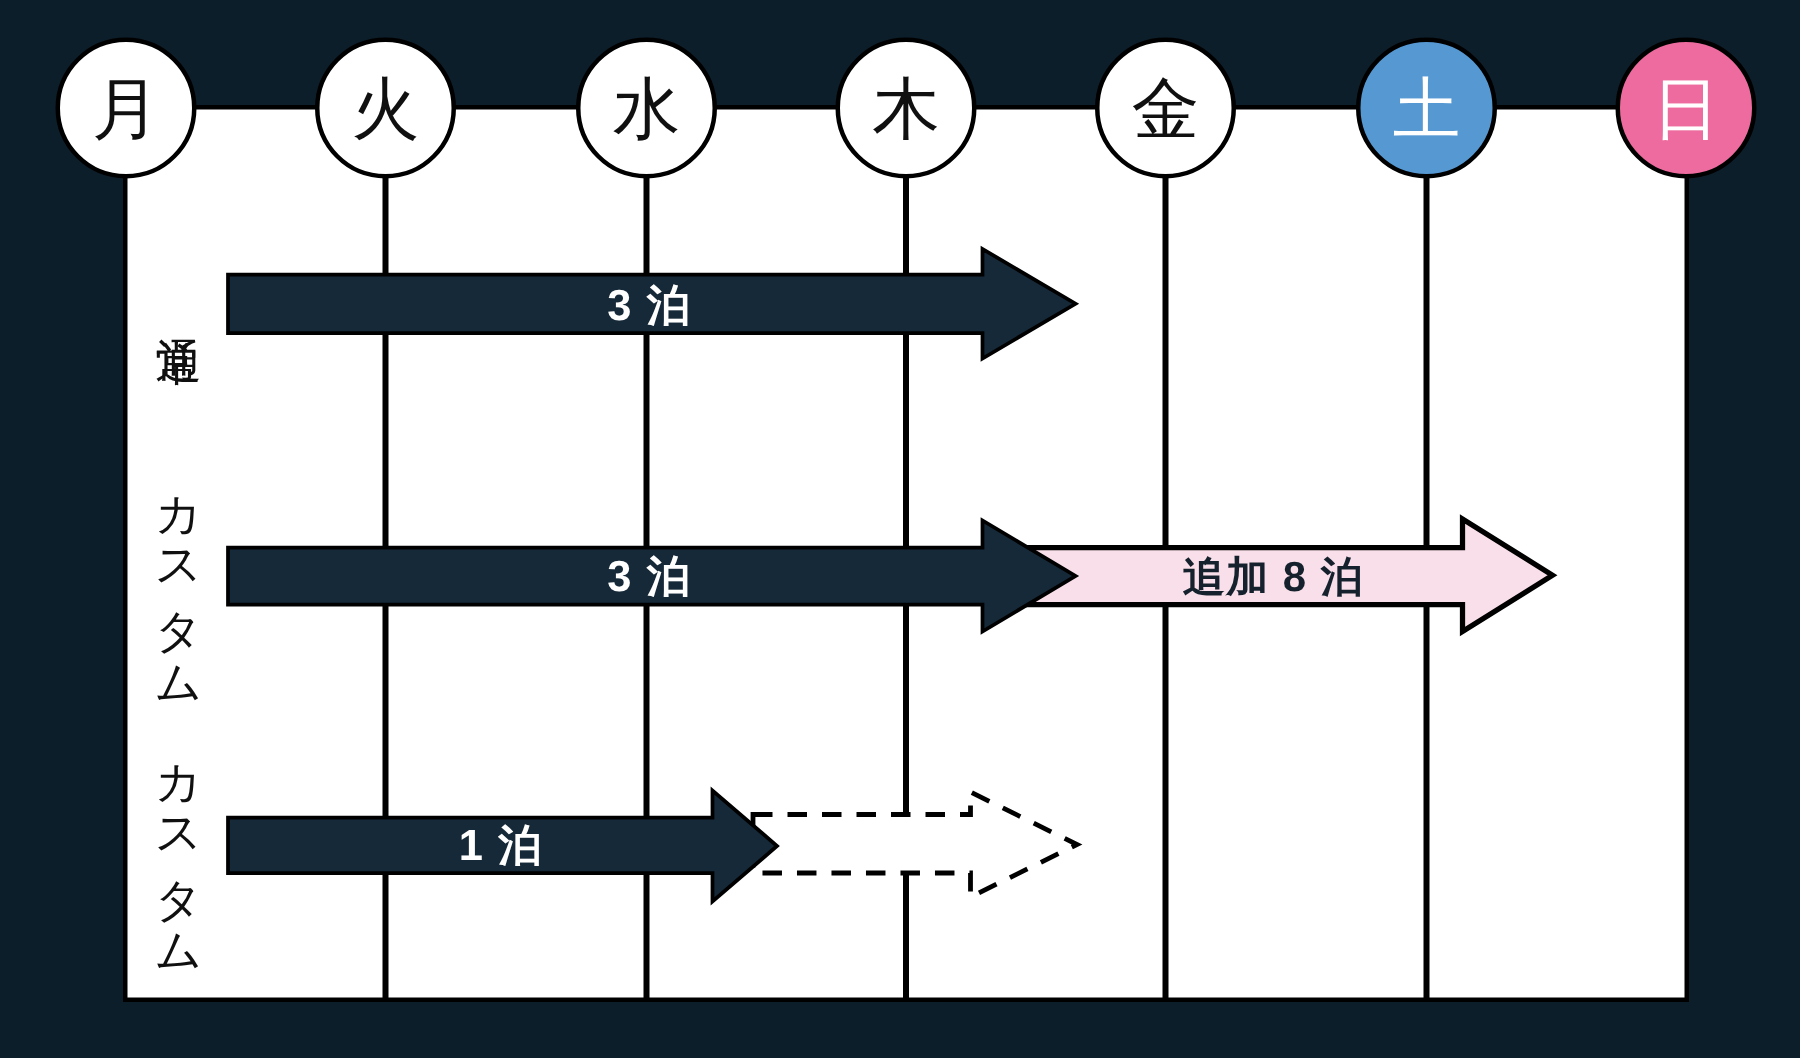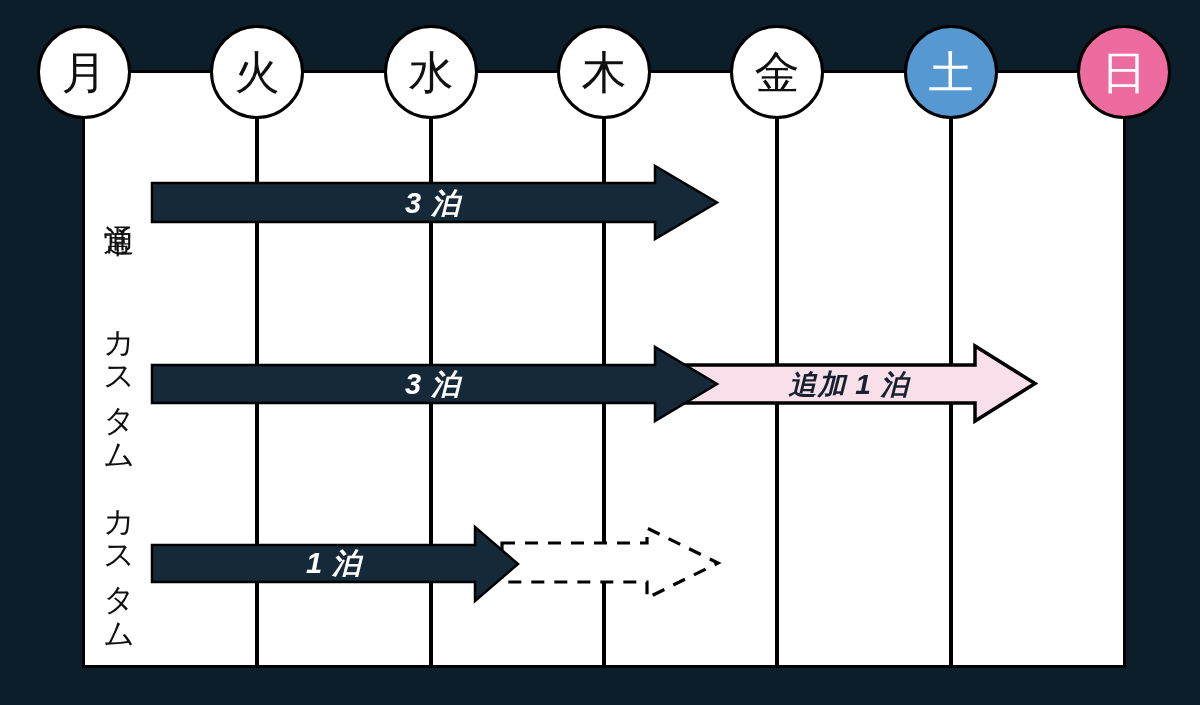--- a/index.html
+++ b/index.html
@@ -48,21 +48,21 @@
     position:absolute;
     writing-mode:vertical-rl;text-orientation:upright;
     font-size:31px;line-height:1;letter-spacing:2px;
     color:#101010;
     transform:translate(-50%,-50%);
     white-space:nowrap;
   }
   .bar-label{
     position:absolute;transform:translate(-50%,-50%);
     font-weight:bold;font-size:29px;color:#ffffff;
-    white-space:nowrap;letter-spacing:1px;font-style:italic;
+    white-space:nowrap;letter-spacing:1px;
   }
   .bar-label.on-pink{color:#15222e;font-size:28px;}
 </style>
 </head>
 <body>
 
 <div class="stage">
 
   <div class="panel"></div>
 
@@ -101,16 +101,16 @@
   <div class="day-circle sun" style="left:1077px">
       <span>日</span>
     </div>
 
   <div class="row-label" style="left:119px;top:202px">通常</div>
   <div class="row-label" style="left:119px;top:384px">カスタム</div>
   <div class="row-label" style="left:119px;top:563px">カスタム</div>
 
   <div class="bar-label" style="left:433px;top:204px">3 泊</div>
   <div class="bar-label" style="left:433px;top:385px">3 泊</div>
-  <div class="bar-label on-pink" style="left:849px;top:385px">追加 1 泊</div>
+  <div class="bar-label on-pink" style="left:849px;top:385px">追加 8 泊</div>
   <div class="bar-label" style="left:334px;top:564px">1 泊</div>
 
 </div>
 
 </body></html>

